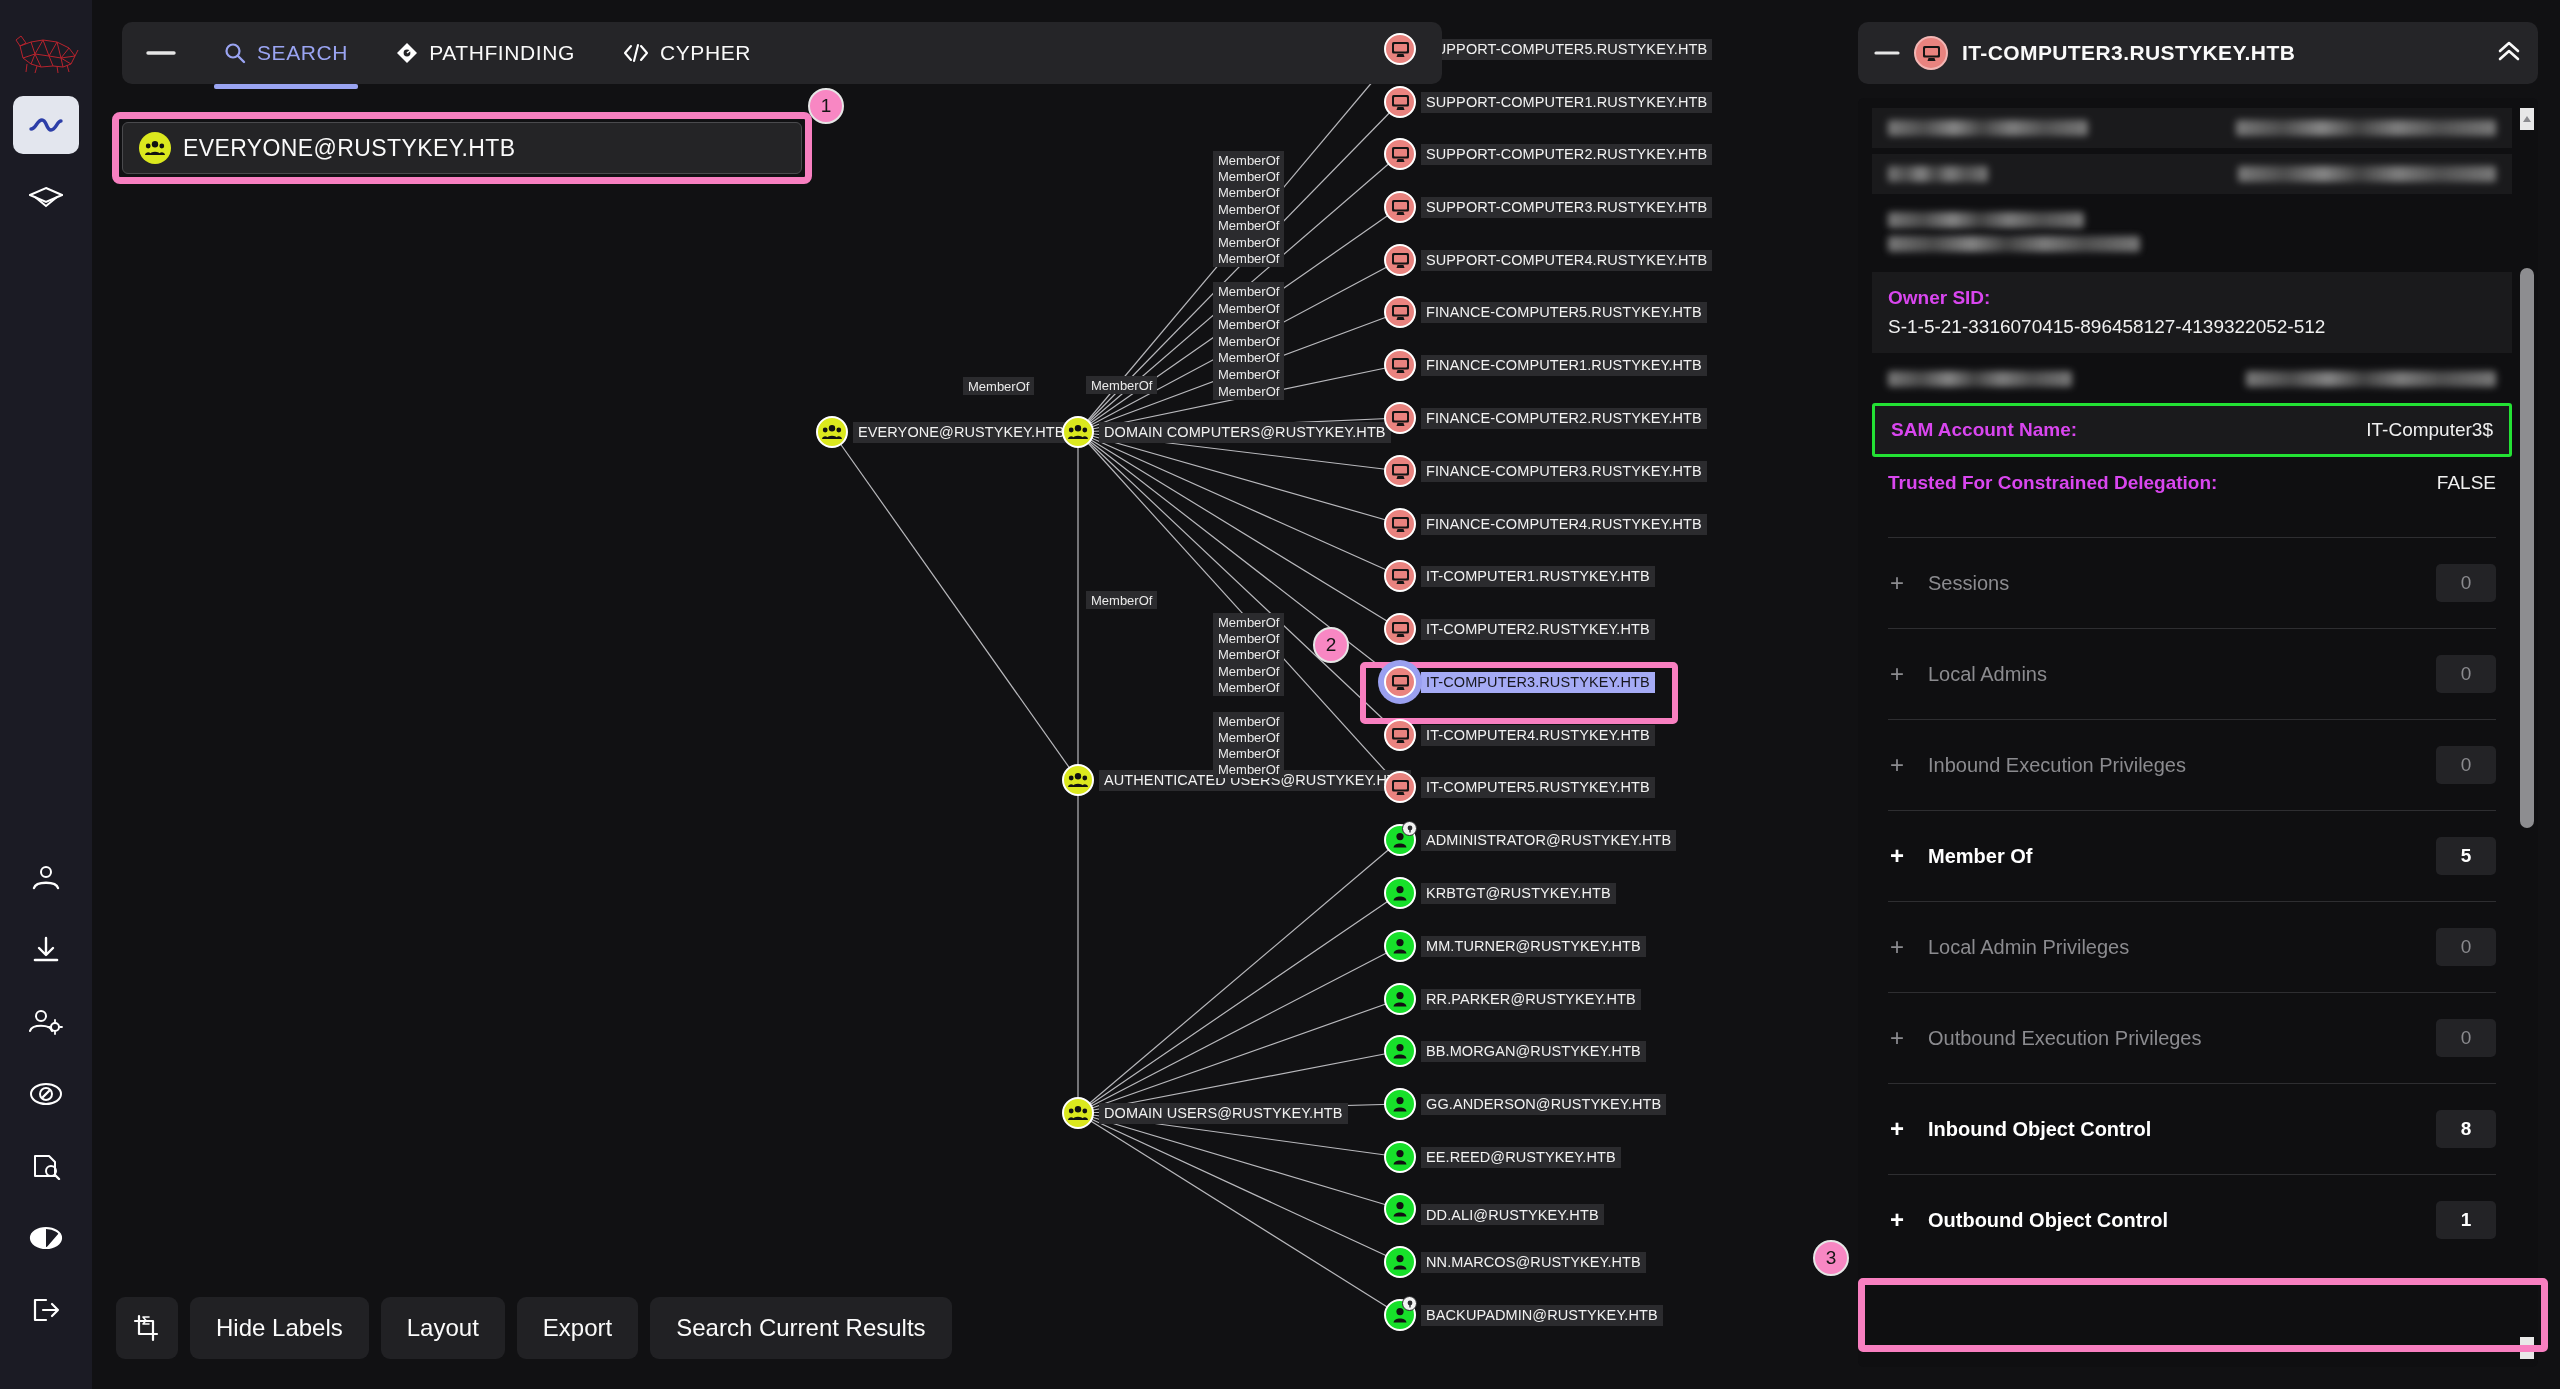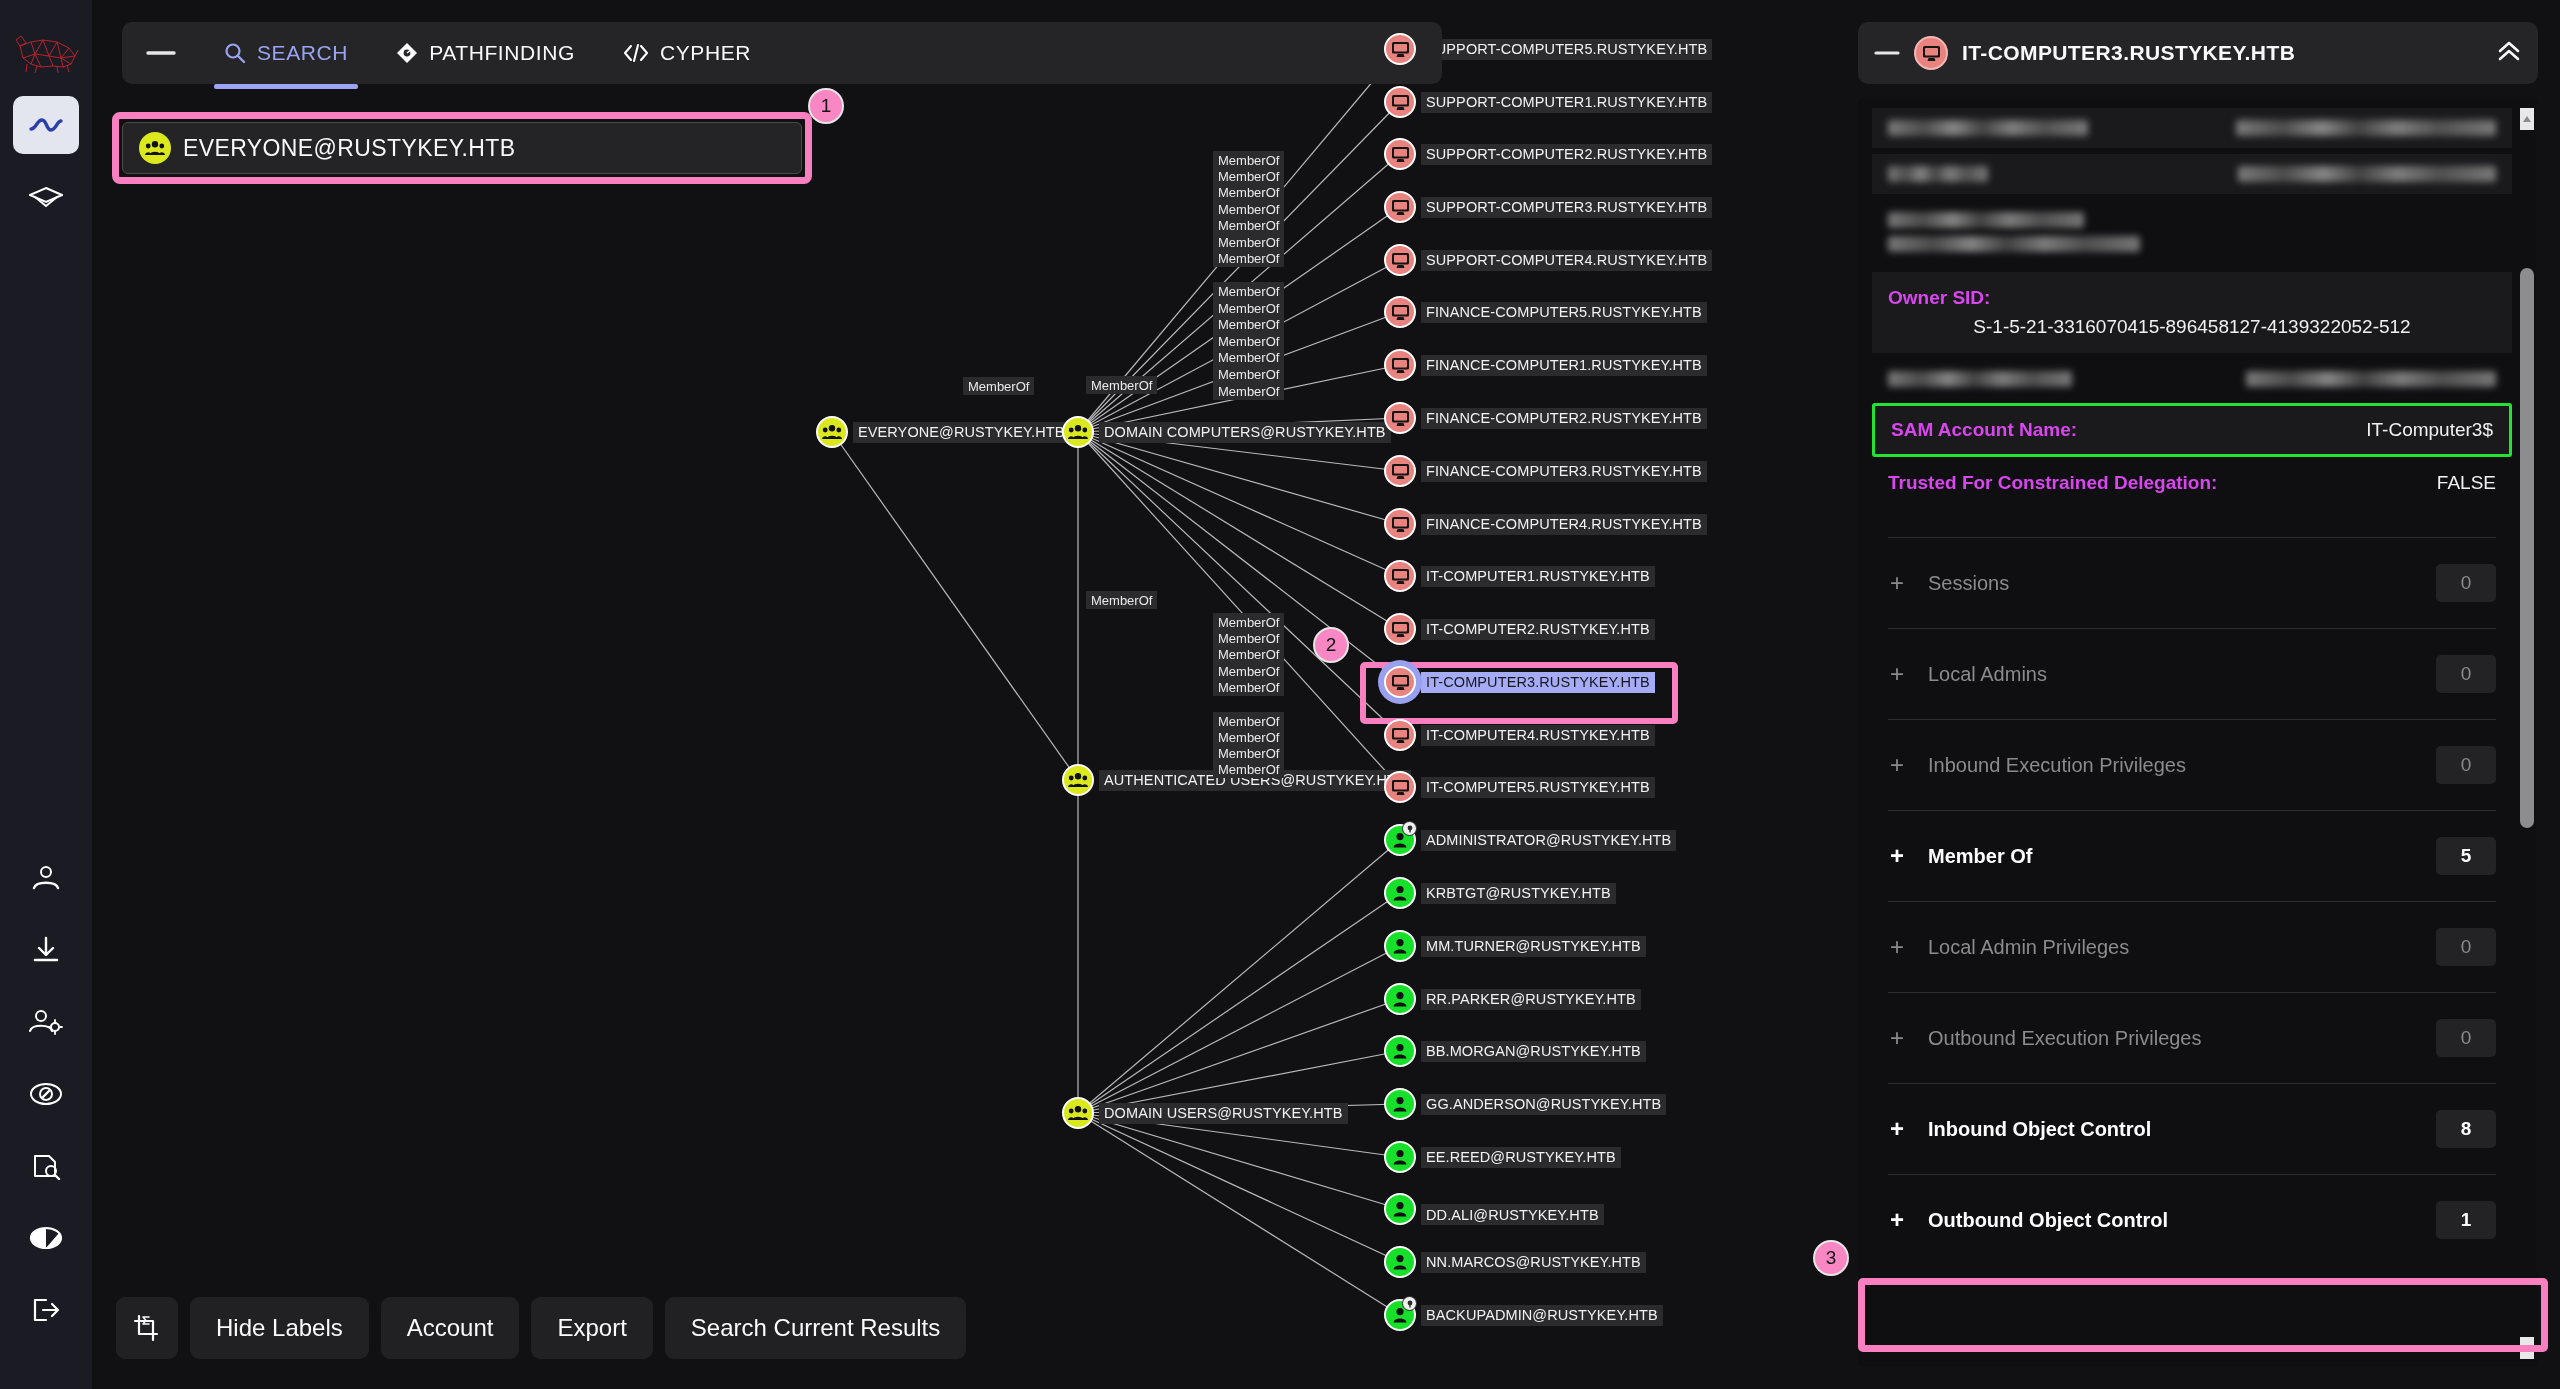--- a/index.html
+++ b/index.html
@@ -126,21 +126,21 @@
     background: #0f0f11; border-radius: 6px; overflow: hidden;
   }
   .dt-scrollarea { position: absolute; left: 14px; right: 26px; top: 10px; bottom: 0; }
 
   .kv {
     display: flex; align-items: center; justify-content: space-between;
     padding: 13px 16px; font-size: 19px; background: transparent;
   }
   .kv.stripe { background: #1a1a1c; }
   .kv .k { font-weight: bold; color: #d946ef; }
-  .kv .v { color: #f0f0f0; text-align: center; }
+  .kv .v { color: #f0f0f0; }
   .kv.hl-green { border: 3px solid #23e234; border-radius: 3px; }
 
   .blurrow { padding: 12px 16px; }
   .blurrow.stripe { background: #1a1a1c; }
   .blur {
     display: inline-block; height: 16px; border-radius: 3px;
     background: linear-gradient(90deg,#8c8c8c 0%,#555 18%,#9a9a9a 33%,#4a4a4a 47%,#909090 62%,#5a5a5a 78%,#8a8a8a 100%);
     filter: blur(3.5px); opacity: .85; vertical-align: middle;
   }
   .blurrow .two { display: flex; justify-content: space-between; align-items: center; gap: 30px; }
@@ -697,21 +697,21 @@
 
   <div class="bottombar">
     <div class="bb-btn icon">
       <svg width="28" height="28" viewBox="0 0 28 28">
         <path d="M6 2 L6 20 L24 20" fill="none" stroke="#fbfbfb" stroke-width="2.2" stroke-linecap="round" stroke-linejoin="round"></path>
         <path d="M2 7 L20 7 L20 26" fill="none" stroke="#fbfbfb" stroke-width="2.2" stroke-linecap="round" stroke-linejoin="round"></path>
         <path d="M16 3 L10 3 L13 6.5 L10 10 L16 10" fill="none" stroke="#fbfbfb" stroke-width="1.6" stroke-linecap="round" stroke-linejoin="round"></path>
       </svg>
     </div>
     <div class="bb-btn">Hide Labels</div>
-    <div class="bb-btn">Account</div>
+    <div class="bb-btn">Layout</div>
     <div class="bb-btn">Export</div>
     <div class="bb-btn">Search Current Results</div>
   </div>
 
   <div class="detail">
     <div class="dt-head">
       <span class="minus">
         <svg width="26" height="8" viewBox="0 0 26 8">
             <path d="M2 4 L24 4" stroke="#e6e6e6" stroke-width="3.2" stroke-linecap="round"></path>
           </svg>

